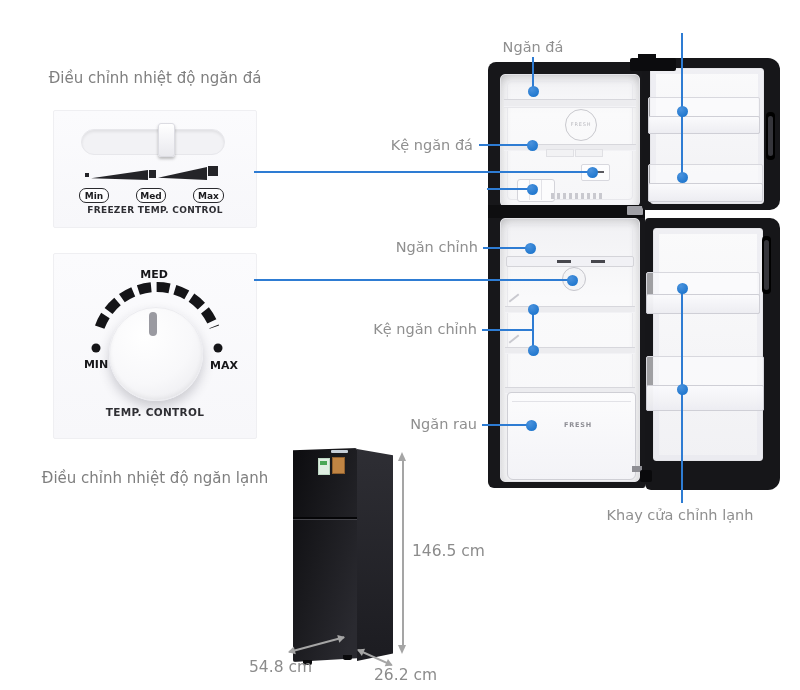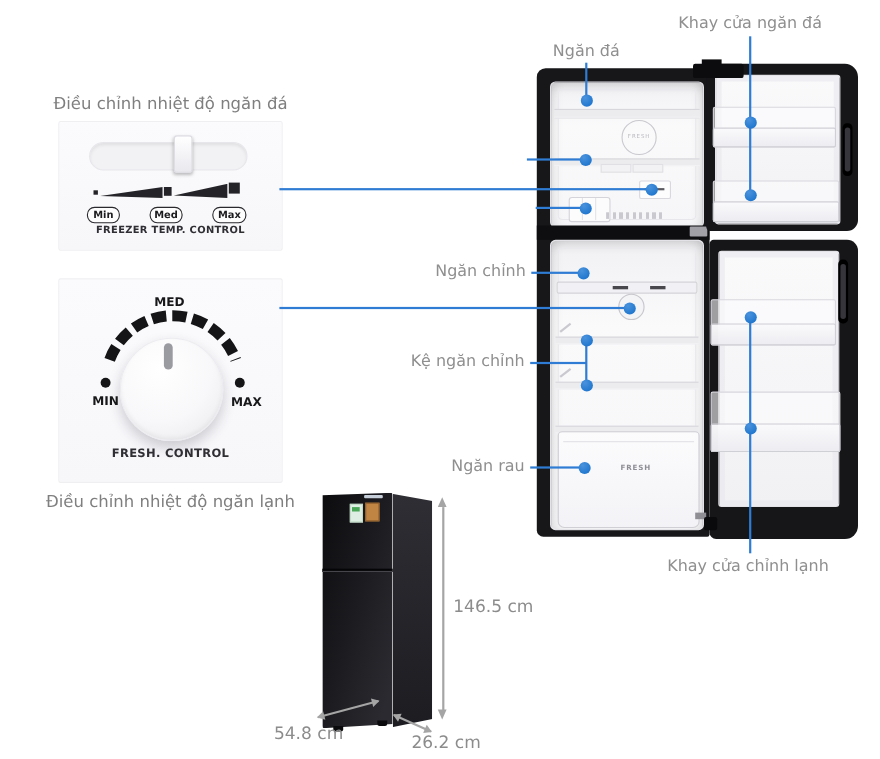--- a/index.html
+++ b/index.html
@@ -51,21 +51,21 @@
   .dim-diag{position:absolute;height:2px;background:var(--dim);transform-origin:left center;}
   .dim-diag:before{content:"";position:absolute;left:-1px;top:-3px;border-top:4px solid transparent;border-bottom:4px solid transparent;border-right:7px solid var(--dim);}
   .dim-diag:after{content:"";position:absolute;right:-1px;top:-3px;border-top:4px solid transparent;border-bottom:4px solid transparent;border-left:7px solid var(--dim);}
   .tinytxt{position:absolute;color:#b9b9bf;letter-spacing:.8px;text-align:center;}
 </style>
 </head>
 <body>
 
 <div class="stage">
 
-  <div class="title" style="left:30px;top:84px;width:250px;">Điều chỉnh nhiệt độ ngăn đá</div>
+  <div class="title" style="left:30px;top:68px;width:250px;">Điều chỉnh nhiệt độ ngăn đá</div>
 
   <div class="panel" style="left:53px;top:110px;width:202px;height:116px;">
     <div class="track" style="left:27px;top:18px;width:142px;height:24px;"></div>
     <div class="slider-knob" style="left:104px;top:12px;width:15px;height:32px;"></div>
     <div class="sq" style="left:31px;top:62px;width:4px;height:4px;"></div>
     <div class="wedge" style="left:37px;top:59px;width:57px;height:10px;"></div>
     <div class="sq" style="left:95px;top:59px;width:7px;height:8px;"></div>
     <div class="wedge" style="left:104px;top:56px;width:49px;height:13px;"></div>
     <div class="sq" style="left:154px;top:55px;width:10px;height:10px;"></div>
     <div class="mmm" style="left:25px;top:77px;width:28px;height:13px;">Min</div>
@@ -78,24 +78,24 @@
     <div class="dtxt" style="left:60px;top:14px;width:80px;">MED</div>
     <svg class="abs" style="left:0;top:0;" width="202" height="184" viewBox="0 0 202 184">
       <path d="M 45.7 73.1 A 61 61 0 0 1 160.3 73.1" fill="none" stroke="#151518" stroke-width="10" stroke-dasharray="13 5.5"></path>
       <circle cx="42" cy="94" r="4.5" fill="#151518"></circle>
       <circle cx="164" cy="94" r="4.5" fill="#151518"></circle>
     </svg>
     <div class="dial-knob" style="left:55px;top:53px;width:92px;height:92px;"></div>
     <div class="pointer" style="left:95px;top:58px;width:8px;height:24px;"></div>
     <div class="dtxt" style="left:20px;top:104px;width:44px;">MIN</div>
     <div class="dtxt" style="left:148px;top:105px;width:44px;">MAX</div>
-    <div class="pcap" style="left:0;top:152px;width:202px;font-size:10.5px;">FRESH. CONTROL</div>
-  </div>
-
-  <div class="title" style="left:30px;top:446px;width:250px;">Điều chỉnh nhiệt độ ngăn lạnh</div>
+    <div class="pcap" style="left:0;top:152px;width:202px;font-size:10.5px;">TEMP. CONTROL</div>
+  </div>
+
+  <div class="title" style="left:30px;top:468px;width:250px;">Điều chỉnh nhiệt độ ngăn lạnh</div>
 
   <div class="cab" style="left:488px;top:62px;width:157px;height:426px;"></div>
 
   <div class="interior" style="left:500px;top:74px;width:138px;height:131px;">
     <div class="inliner"></div>
   </div>
   <div class="abs" style="left:488px;top:205px;width:157px;height:13px;background:#0e0e10;"></div>
   <div class="abs" style="left:627px;top:206px;width:16px;height:9px;background:#a0a0a6;border-radius:1px;"></div>
   <div class="interior" style="left:500px;top:218px;width:138px;height:262px;">
     <div class="inliner"></div>
@@ -190,21 +190,21 @@
   <div class="dot" style="left:528px;top:345px;"></div>
 
   <div class="lead" style="left:482px;top:424px;width:49px;height:2px;"></div>
   <div class="dot" style="left:526px;top:420px;"></div>
 
   <div class="lead" style="left:681px;top:288px;width:2px;height:215px;"></div>
   <div class="dot" style="left:677px;top:283px;"></div>
   <div class="dot" style="left:677px;top:384px;"></div>
 
   <div class="lbl c" style="left:473px;top:38px;width:120px;">Ngăn đá</div>
-  <div class="lbl c" style="left:592px;top:12px;width:180px;">Khay cửa ngăn đá</div>
+  <div class="lbl r" style="left:340px;top:136px;width:133px;">Kệ ngăn đá</div>
   <div class="lbl r" style="left:350px;top:238px;width:128px;">Ngăn chỉnh</div>
   <div class="lbl r" style="left:340px;top:320px;width:137px;">Kệ ngăn chỉnh</div>
   <div class="lbl r" style="left:355px;top:415px;width:122px;">Ngăn rau</div>
   <div class="lbl c" style="left:588px;top:506px;width:184px;">Khay cửa chỉnh lạnh</div>
 
   <div class="abs" style="left:293px;top:448px;width:64px;height:214px;border-radius:2px;background:linear-gradient(105deg,#0c0c0f,#1b1b1f 45%,#2a2a30 90%);clip-path:polygon(0 1%,100% 0,100% 98.2%,0 100%);"></div>
   <div class="abs" style="left:293px;top:517px;width:64px;height:2px;background:#050507;border-bottom:1px solid #45454b;"></div>
   <div class="abs" style="left:357px;top:449px;width:36px;height:212px;background:linear-gradient(180deg,#2e2e34,#1c1c21);clip-path:polygon(0 0,100% 3%,100% 96.5%,0 100%);"></div>
   <div class="abs" style="left:331px;top:450px;width:17px;height:3px;background:#c6cfd9;border-radius:1px;"></div>
   <div class="abs" style="left:318px;top:458px;width:10px;height:15px;background:#dfeee2;border:1px solid #bfd9c5;">

